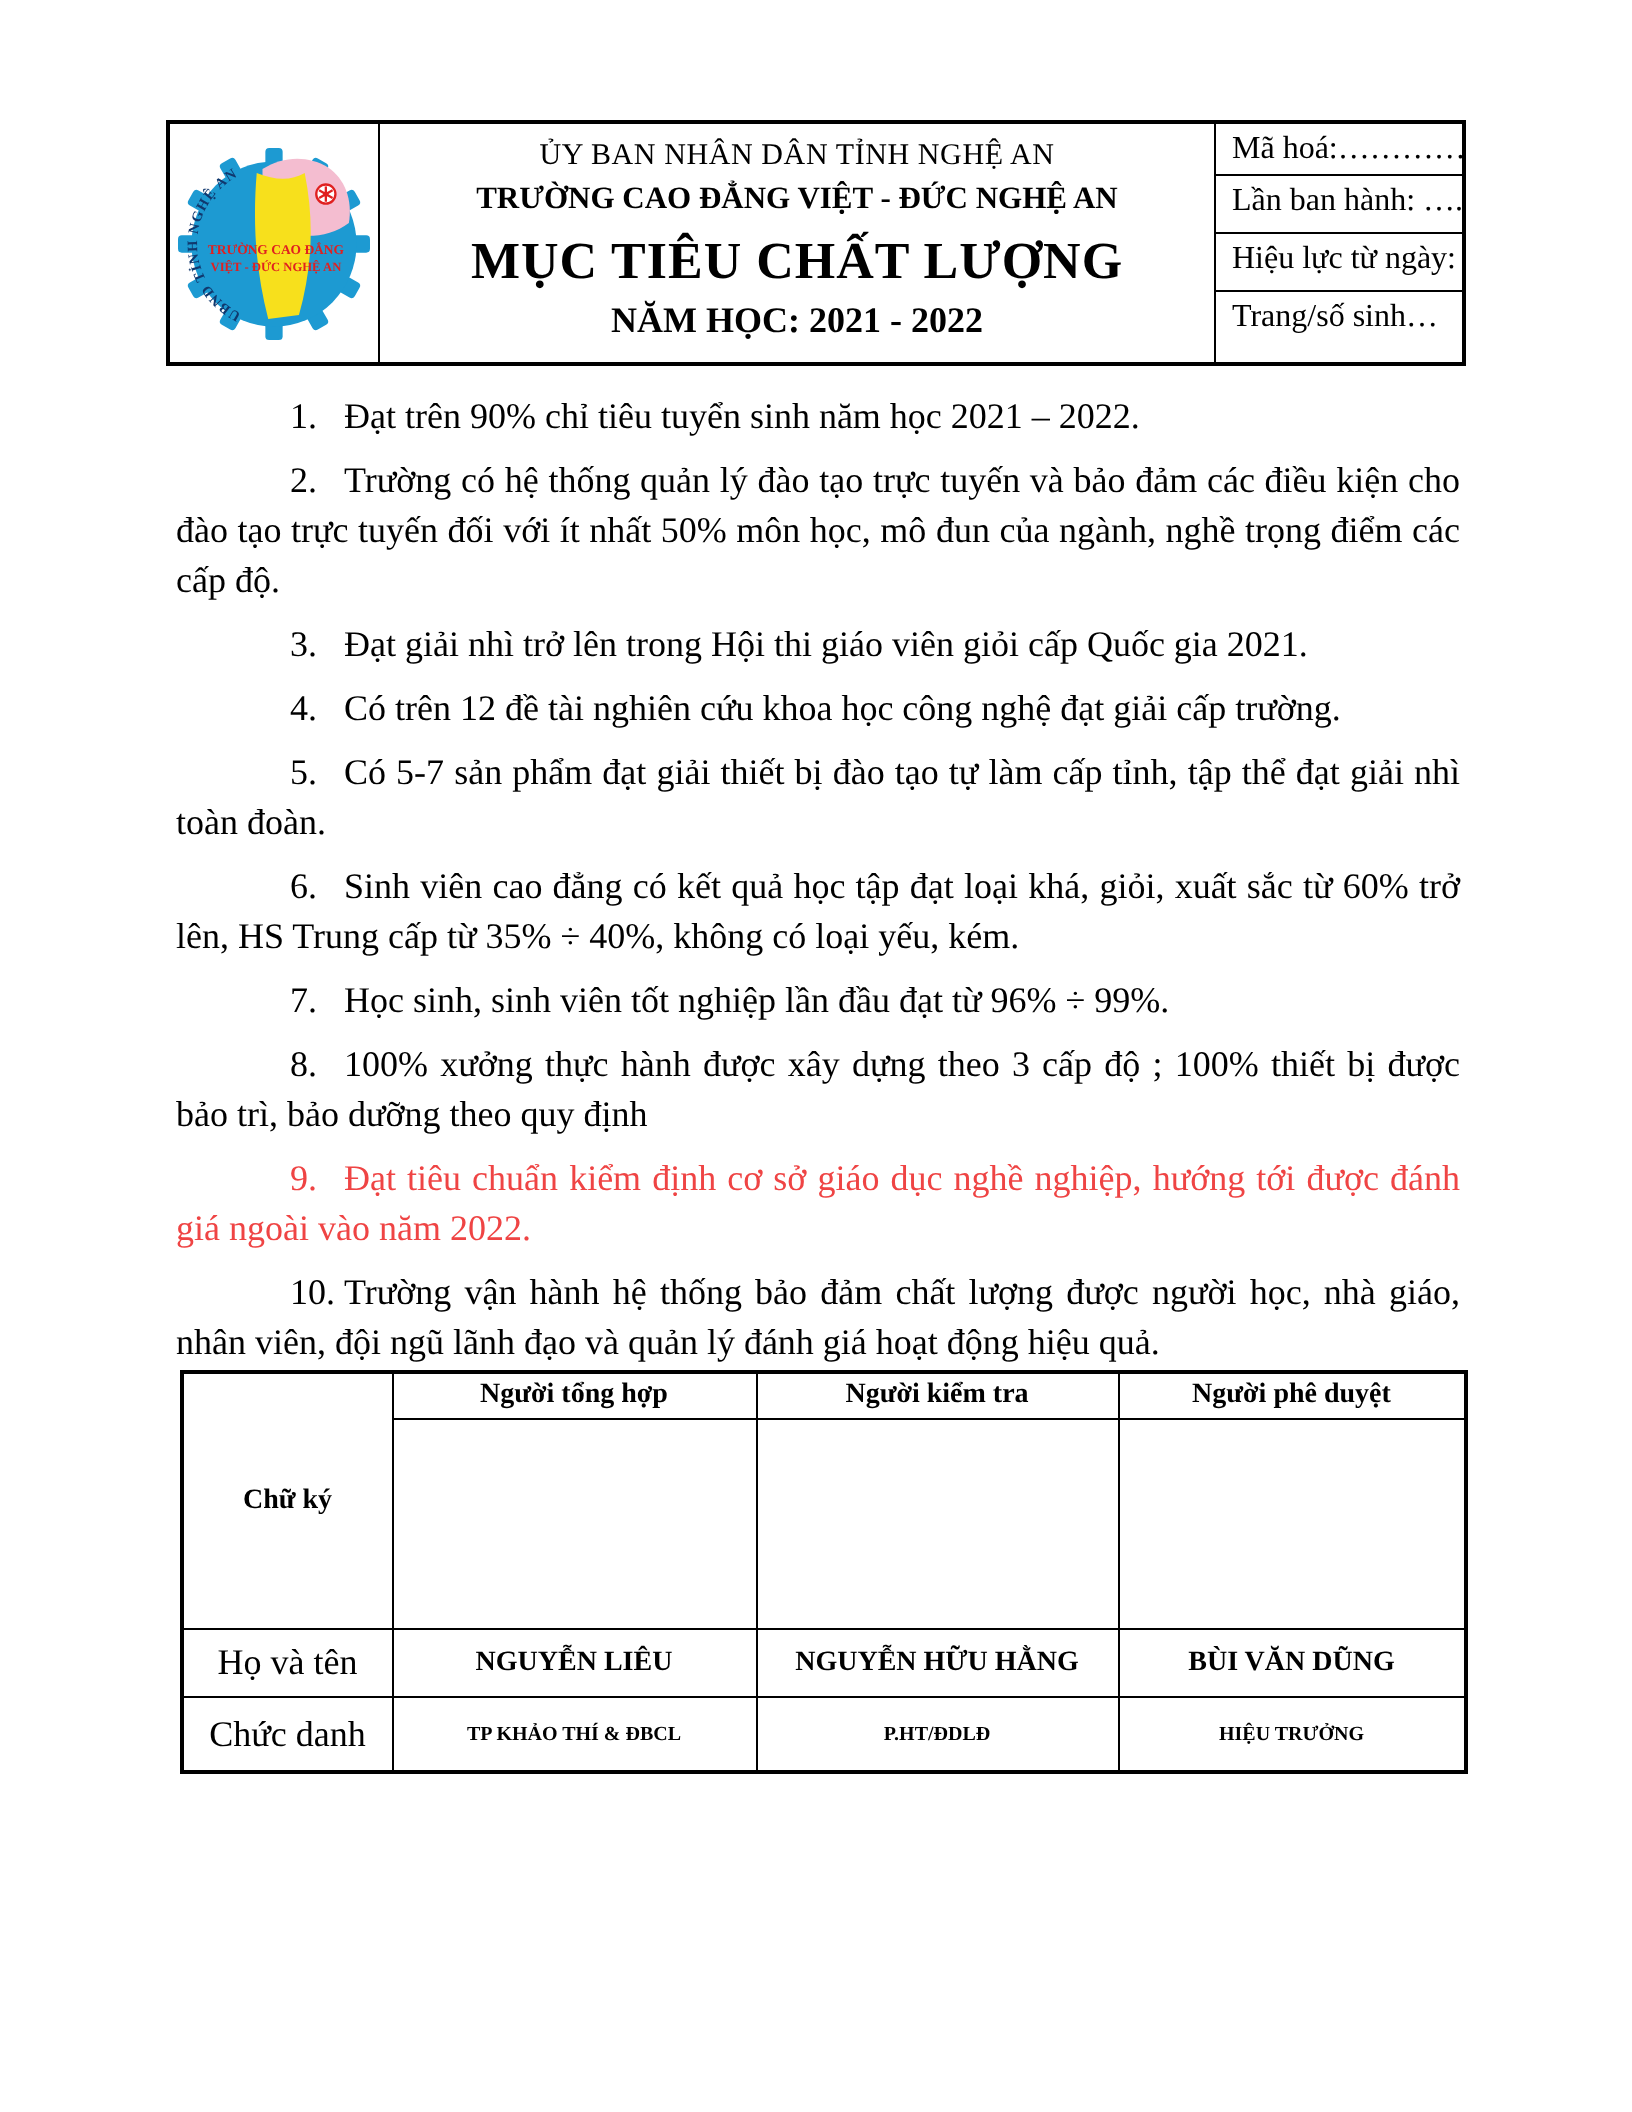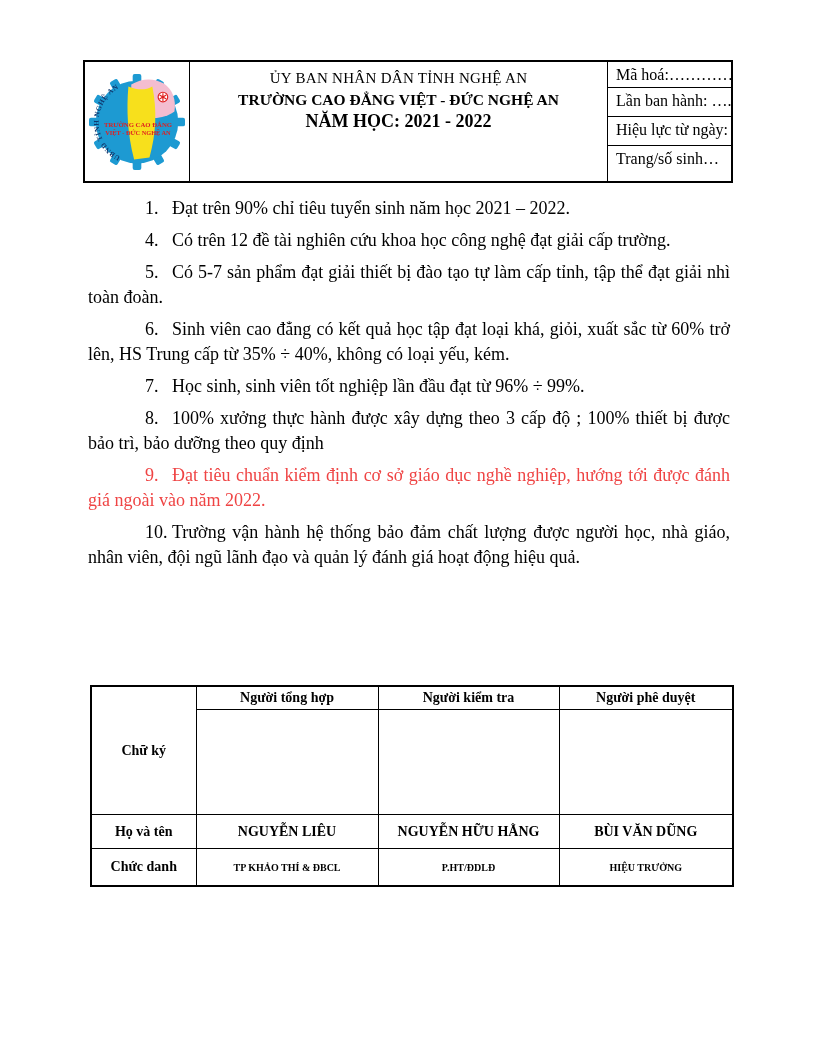--- a/index.html
+++ b/index.html
@@ -35,21 +35,21 @@
   .sig-table{position:absolute;left:90px;top:685px;border-collapse:collapse;
              table-layout:fixed;width:642px;}
   .sig-table td{border:1px solid #000;padding:0 4px;text-align:center;
                 vertical-align:middle;overflow:hidden;margin-left:48px;}
   .sig-table{border:2px solid #000;}
   .sig-table td{border:1.2px solid #000;}
   .row-header td{height:22px;font-weight:bold;font-size:14px;}
   .row-sign td{height:104px;}
   .row-name td{height:33px;}
   .row-role td{height:36px;}
-  .cell-label{font-size:14px;font-weight:bold;}
+  .cell-label{font-size:18px;font-weight:normal;}
   .cell-name{font-weight:bold;font-size:14px;}
   .cell-role{font-weight:bold;font-size:10px;}
 </style>
 </head>
 <body>
 
 <div class="page">
 
   <div class="header-table">
 
@@ -93,33 +93,36 @@
         </defs>
         <text font-family="Liberation Serif, serif" font-size="7.5" font-weight="bold" fill="#10386e" letter-spacing="0.6">
           <textPath href="#ringArc" startOffset="14%">UBND TỈNH NGHỆ AN</textPath>
         </text>
       </svg>
     </div>
 
     <div class="center-cell">
       <div class="org-line1">ỦY BAN NHÂN DÂN TỈNH NGHỆ AN</div>
       <div class="org-line2">TRƯỜNG CAO ĐẲNG VIỆT - ĐỨC NGHỆ AN</div>
+      <div class="doc-title">MỤC TIÊU CHẤT LƯỢNG</div>
       <div class="doc-subtitle">NĂM HỌC: 2021 - 2022</div>
     </div>
 
     <div class="meta-cell">
       <div class="meta-row">Mã hoá:…………..</div>
       <div class="meta-row">Lần ban hành:  …..</div>
       <div class="meta-row">Hiệu lực từ ngày: …</div>
       <div class="meta-row">Trang/số sinh…</div>
     </div>
   </div>
 
   <div class="objectives">
     <p class="obj"><span class="num">1.</span><span>Đạt trên 90% chỉ tiêu tuyển sinh năm học 2021 – 2022.</span></p>
+    <p class="obj"><span class="num">2.</span><span>Trường có hệ thống quản lý đào tạo  trực tuyến và bảo đảm các điều kiện cho đào tạo trực tuyến đối với ít nhất 50% môn học, mô đun của ngành, nghề trọng điểm các cấp độ.</span></p>
+    <p class="obj"><span class="num">3.</span><span>Đạt giải nhì trở lên trong Hội thi giáo viên giỏi cấp Quốc gia 2021.</span></p>
     <p class="obj"><span class="num">4.</span><span>Có trên 12 đề tài nghiên cứu khoa học công nghệ đạt giải cấp trường.</span></p>
     <p class="obj"><span class="num">5.</span><span>Có 5-7 sản phẩm đạt giải thiết bị đào tạo tự làm cấp tỉnh, tập thể đạt giải nhì toàn đoàn.</span></p>
     <p class="obj"><span class="num">6.</span><span>Sinh viên cao đẳng có kết quả học tập đạt loại khá, giỏi, xuất sắc từ 60% trở lên, HS Trung cấp từ 35% ÷ 40%,  không có loại yếu, kém.</span></p>
     <p class="obj"><span class="num">7.</span><span>Học sinh, sinh viên tốt nghiệp lần đầu đạt từ 96% ÷ 99%.</span></p>
     <p class="obj"><span class="num">8.</span><span>100% xưởng thực hành được xây dựng theo 3 cấp độ ; 100% thiết bị được bảo trì, bảo dưỡng theo quy định</span></p>
     <p class="obj" style="color: #ef4444;"><span class="num">9.</span><span>Đạt tiêu chuẩn kiểm định cơ sở giáo dục nghề nghiệp, hướng tới được đánh giá ngoài vào năm 2022.</span></p>
     <p class="obj"><span class="num">10.</span><span>Trường vận hành hệ thống bảo đảm chất lượng được người học, nhà giáo, nhân viên, đội ngũ lãnh đạo và quản lý đánh giá hoạt động hiệu quả.</span></p>
   </div>
 
   <table class="sig-table">

